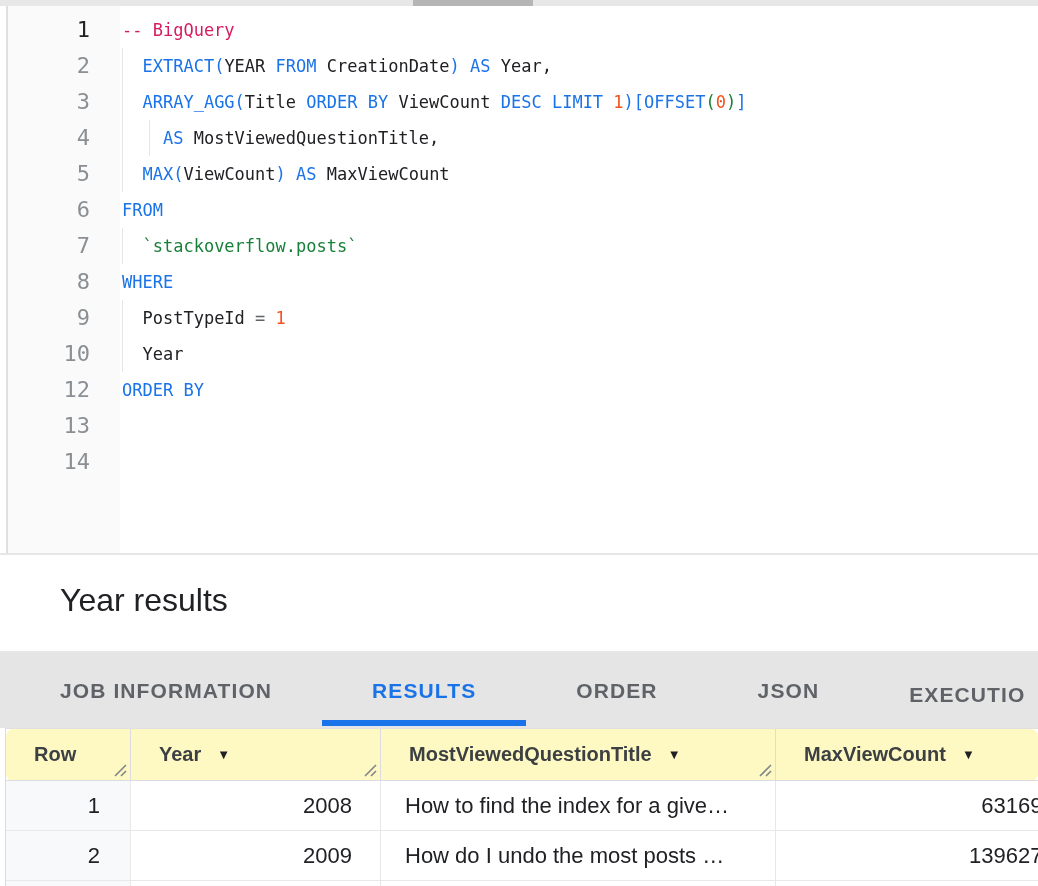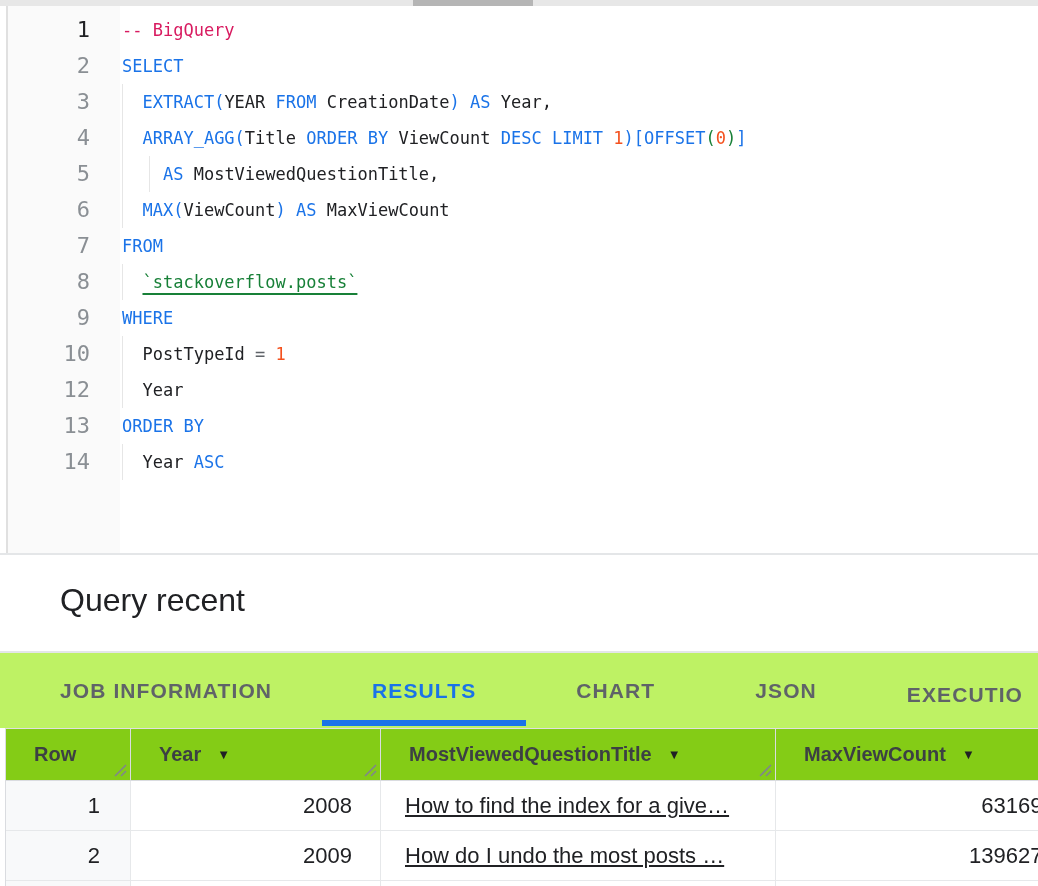--- a/index.html
+++ b/index.html
@@ -21,57 +21,57 @@
   #codearea { flex:1; padding-top:6px; padding-left:2px; overflow:hidden;
               font-family:"DejaVu Sans Mono", monospace; font-size:17px; line-height:36px; }
   .cl { height:36px; white-space:pre; position:relative; }
   .guide { position:absolute; top:0; height:36px; width:1px; background:#e6e6e6; }
   .tk-id  { color:var(--text); }
   .tk-kw  { color:var(--keyword); }
   .tk-cm  { color:var(--comment); }
   .tk-num { color:var(--number); }
   .tk-grn { color:var(--green); }
   .tk-op  { color:var(--operator); }
-  .tk-lk  { color:var(--green); text-decoration:underline; text-decoration-thickness:2px; text-underline-offset:5px; }
+  .tk-lk  { color:var(--green); text-decoration-thickness:2px; text-underline-offset:5px; }
 
   .divider { position:absolute; left:0; right:0; height:2px; background:#e4e6e8; }
   #div1 { top:553px; }
   #div2 { top:651px; }
 
   
   #qr-header { position:absolute; top:555px; left:0; right:0; height:96px; background:#fff; }
   #qr-title { padding:27px 0 0 60px; font-size:32px; font-weight:400; color:#202124; }
 
   
   #tabs { position:absolute; top:653px; left:0; right:0; height:75px; display:flex;
-          padding-left:10px; background:#bef264; overflow:hidden; }
+          padding-left:10px; background:#e5e5e5; overflow:hidden; }
   .tab { display:flex; align-items:center; padding:0 50px; position:relative;
          font-size:21px; font-weight:bold; letter-spacing:1.1px; color:#5f6368;
          cursor:pointer; white-space:nowrap; }
   .tab.active { color:var(--accent);justify-content:center; }
   .tab.active::after { content:""; position:absolute; left:0; right:0; bottom:2px;
                        height:6px; background:var(--accent); }
   .tab.last { padding:8px 0 0 40px; }
 
   
   #rtable { position:absolute; top:728px; left:5px; right:0; bottom:0;
             border-left:1px solid #dadce0; border-top:1px solid #e0e0e0; overflow:hidden; }
-  .thead { display:flex; height:52px; background:#84cc16; }
+  .thead { display:flex; height:52px; background:#fef9c3;border-radius:7px; }
   .th { flex:none; position:relative; display:flex; align-items:center; padding-left:28px;
         border-right:1px solid #dadce0; border-bottom:1px solid #dadce0;
         font-size:20px; font-weight:bold; color:#3c4043; }
   .menu-arrow { margin-left:16px; font-size:13px; color:#202124; cursor:pointer; }
   .grip { position:absolute; right:3px; bottom:3px; cursor:col-resize; line-height:0; }
   .trow { display:flex; height:50px; background:#fff; }
   .td { flex:none; display:flex; align-items:center; font-size:22px; color:#202124;
         border-right:1px solid #e6e8ea; border-bottom:1px solid #e6e8ea;
         overflow:hidden; white-space:nowrap; }
   .td.rowcol { background:#f8f9fa; }
   .al-right { justify-content:flex-end; padding-right:28px; }
-  .al-left  { justify-content:flex-start; padding-left:24px;text-decoration:underline; }
+  .al-left  { justify-content:flex-start; padding-left:24px; }
   .c0 { width:125px; } .c1 { width:250px; } .c2 { width:395px; } .c3 { width:320px; }
   .td.c0 { padding-right:30px; }
 </style>
 </head>
 <body>
 
 <div id="stage">
 
   <div id="hscroll">
     <div class="thumb"></div>
@@ -88,52 +88,50 @@
         <div class="ln">7</div>
         <div class="ln">8</div>
         <div class="ln">9</div>
         <div class="ln">10</div>
         <div class="ln">12</div>
         <div class="ln">13</div>
         <div class="ln">14</div>
       </div>
     <div id="codearea">
         <div class="cl"><span class="tk-cm">-- BigQuery</span></div>
-        <div class="cl"><span class="tk-kw">SELECT</span></div>
         <div class="cl"><div class="guide" style="left: 0px;"></div><span class="tk-id">  </span><span class="tk-kw">EXTRACT(</span><span class="tk-id">YEAR </span><span class="tk-kw">FROM</span><span class="tk-id"> CreationDate</span><span class="tk-kw">)</span><span class="tk-id"> </span><span class="tk-kw">AS</span><span class="tk-id"> Year,</span></div>
         <div class="cl"><div class="guide" style="left: 0px;"></div><span class="tk-id">  </span><span class="tk-kw">ARRAY_AGG(</span><span class="tk-id">Title </span><span class="tk-kw">ORDER BY</span><span class="tk-id"> ViewCount </span><span class="tk-kw">DESC LIMIT</span><span class="tk-id"> </span><span class="tk-num">1</span><span class="tk-kw">)[OFFSET</span><span class="tk-grn">(</span><span class="tk-num">0</span><span class="tk-grn">)</span><span class="tk-kw">]</span></div>
         <div class="cl"><div class="guide" style="left: 0px;"></div><div class="guide" style="left: 26.5px;"></div><span class="tk-id">    </span><span class="tk-kw">AS</span><span class="tk-id"> MostViewedQuestionTitle,</span></div>
         <div class="cl"><div class="guide" style="left: 0px;"></div><span class="tk-id">  </span><span class="tk-kw">MAX(</span><span class="tk-id">ViewCount</span><span class="tk-kw">)</span><span class="tk-id"> </span><span class="tk-kw">AS</span><span class="tk-id"> MaxViewCount</span></div>
         <div class="cl"><span class="tk-kw">FROM</span></div>
         <div class="cl"><div class="guide" style="left: 0px;"></div><span class="tk-id">  </span><span class="tk-lk">`stackoverflow.posts`</span></div>
         <div class="cl"><span class="tk-kw">WHERE</span></div>
         <div class="cl"><div class="guide" style="left: 0px;"></div><span class="tk-id">  </span><span class="tk-id">PostTypeId </span><span class="tk-op">=</span><span class="tk-id"> </span><span class="tk-num">1</span></div>
         <div class="cl"><div class="guide" style="left: 0px;"></div><span class="tk-id">  </span><span class="tk-id">Year</span></div>
         <div class="cl"><span class="tk-kw">ORDER BY</span></div>
-        <div class="cl"><div class="guide" style="left: 0px;"></div><span class="tk-id">  </span><span class="tk-id">Year </span><span class="tk-kw">ASC</span></div>
       </div>
   </div>
 
   <div id="div1" class="divider"></div>
 
   <div id="qr-header">
-    <div id="qr-title">Query recent</div>
+    <div id="qr-title">Year results</div>
   </div>
 
   <div id="div2" class="divider"></div>
 
   <div id="tabs">
       <div class="tab">
         <span>JOB INFORMATION</span>
       </div>
       <div class="tab active">
         <span>RESULTS</span>
       </div>
       <div class="tab">
-        <span>CHART</span>
+        <span>ORDER</span>
       </div>
       <div class="tab">
         <span>JSON</span>
       </div>
       <div class="tab last">
         <span>EXECUTIO</span>
       </div>
     </div>
 
   <div id="rtable">

